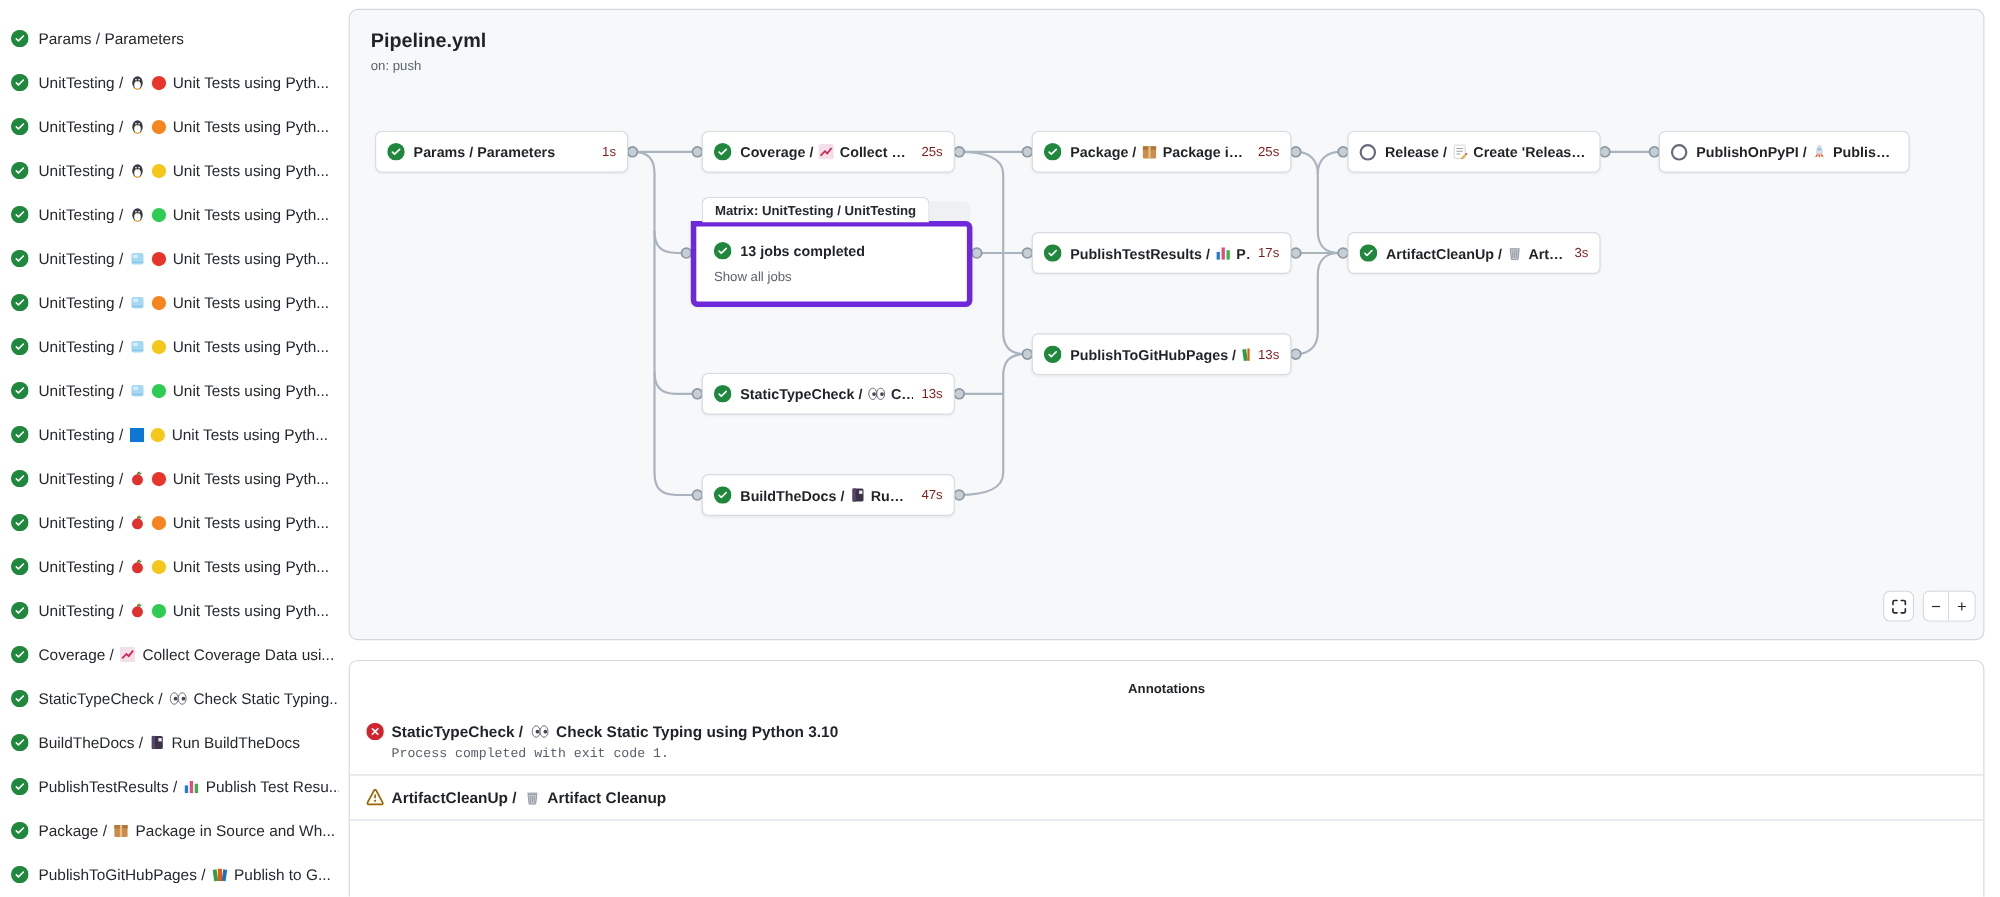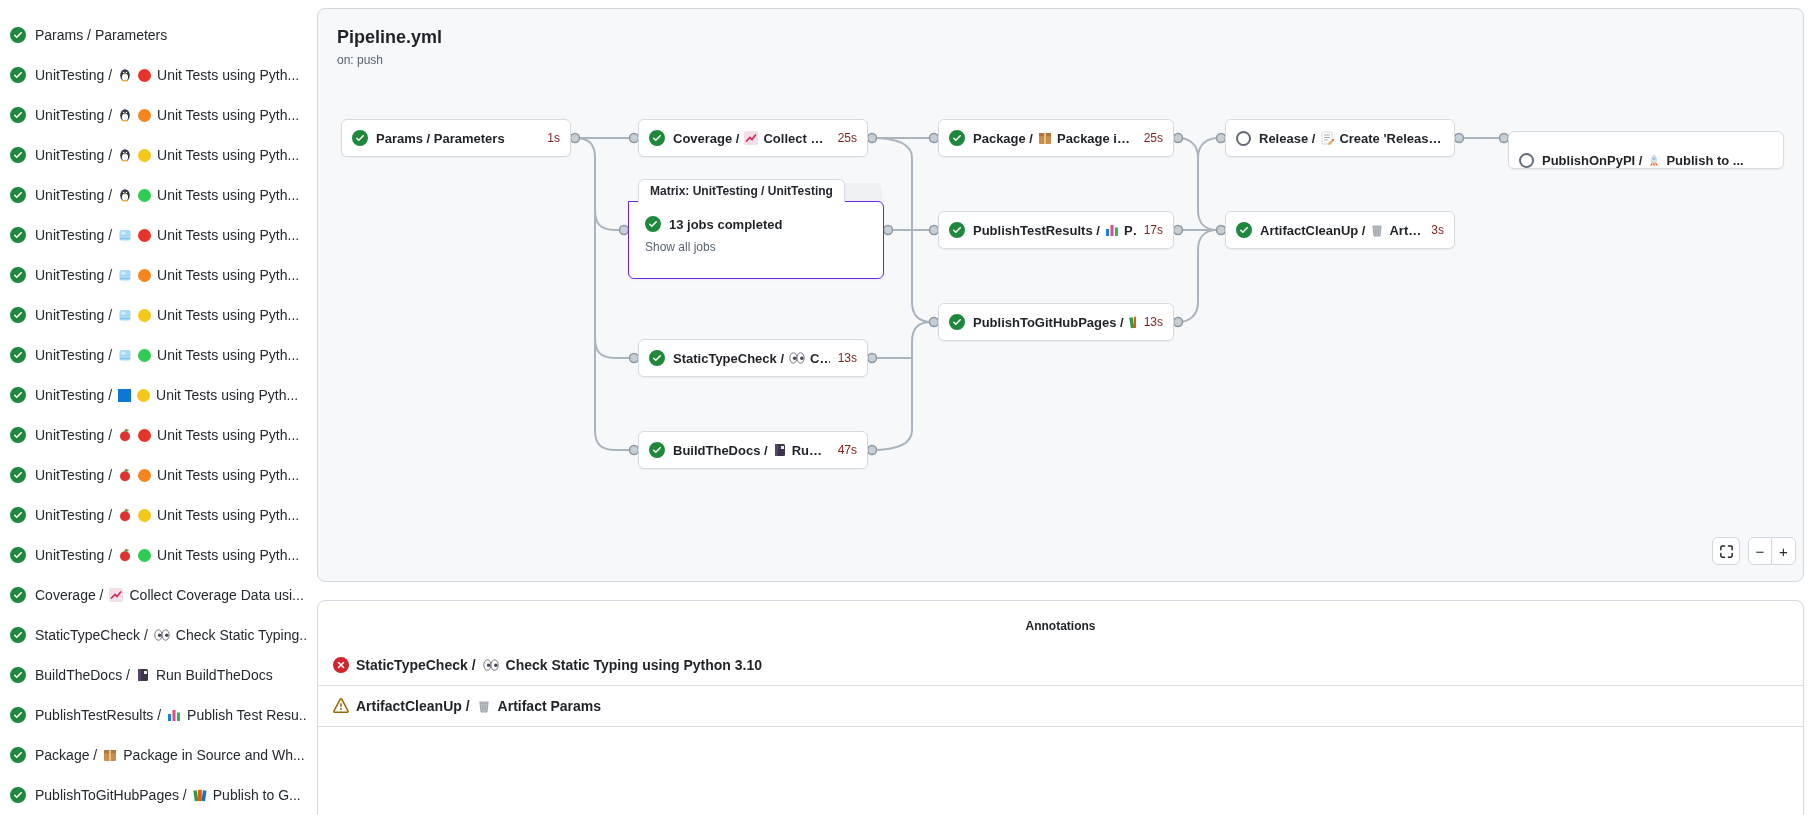--- a/index.html
+++ b/index.html
@@ -35,21 +35,21 @@
   .node .ndur{flex:none;font-size:12px;font-weight:400;color:#7f1d1d;}
   .pending-ring{width:15px;height:15px;border:2px solid #636c76;border-radius:50%;
         box-sizing:border-box;background:#fff;flex:none;}
 
   .matrix-ghost{position:absolute;left:516px;top:174px;width:48px;height:22px;background:#eef0f4;
         border-radius:6px 6px 0 0;}
   .matrix-tab{position:absolute;left:320px;top:170px;height:23px;background:#fff;
         border:1px solid #d5dbe1;border-bottom:none;border-radius:6px 6px 0 0;z-index:3;
         font-size:12px;font-weight:700;color:#24292f;display:flex;align-items:center;padding:0 11px;box-sizing:border-box;}
   .matrix-node{position:absolute;left:310px;top:192px;width:256px;height:78px;background:#fff;
-        border:1px solid #6d28d9;border-radius:0 6px 6px 6px;box-sizing:border-box;z-index:2;
+        border:5px solid #6d28d9;border-radius:0 6px 6px 6px;box-sizing:border-box;z-index:2;
         padding:14px 16px 0 16px;cursor:pointer;box-shadow:0 1px 2px rgba(27,31,36,.06);}
   .matrix-row1{display:flex;align-items:center;gap:8px;font-size:13px;font-weight:700;}
   .matrix-link{display:block;margin:8px 0 0 0;font-size:12px;color:#59636e;text-decoration:none;cursor:pointer;}
 
   .g-controls{position:absolute;right:7px;bottom:16px;display:flex;gap:8px;align-items:center;}
   .btn{background:#fff;border:1px solid #d0d7de;border-radius:6px;box-sizing:border-box;
        display:flex;align-items:center;justify-content:center;cursor:pointer;color:#24292f;}
   .btn-full{width:28px;height:28px;}
   .zoom-seg{display:flex;border:1px solid #d0d7de;border-radius:6px;background:#fff;overflow:hidden;}
   .zoom-seg .zbtn{width:23px;height:26px;display:flex;align-items:center;justify-content:center;
@@ -546,21 +546,21 @@
             <svg width="14" height="14" viewBox="0 0 14 14">
               <rect x="2" y="1" width="10" height="12" rx="1" fill="#fff" stroke="#c9cdd2" stroke-width=".8"></rect>
               <path d="M4 4h6M4 6.5h6M4 9h3.5" stroke="#9aa0a6" stroke-width=".9"></path>
               <path d="M7.8 13l4.2-4.2 1.2 1.2L9 14.2Z" fill="#e8a33d"></path>
               <path d="M12 8.8l1.2 1.2.5-.5a.85.85 0 0 0-1.2-1.2Z" fill="#e03131"></path>
             </svg>
           </span>
           <span class="nsfx">Create 'Release P...</span>
         </span>
       </div>
-      <div class="node" style="left: 1190px; top: 122px; width: 276px; align-items: flex-end;">
+      <div class="node" style="left: 1190px; top: 110px; width: 228px;">
         <span class="pending-ring"></span>
         <span class="nlabel">
           <span>PublishOnPyPI /</span>
           <span class="ic">
             <svg width="14" height="14" viewBox="0 0 14 14">
               <path d="M7 .8c2.4 2 3 5.2 2 8.2H5C4 6 4.6 2.8 7 .8Z" fill="#dfe3e8" stroke="#b3bac1" stroke-width=".6"></path>
               <circle cx="7" cy="4.8" r="1.3" fill="#74c0fc"></circle>
               <path d="M5 8.5 3 12l2.6-1ZM9 8.5 11 12l-2.6-1Z" fill="#e8590c"></path>
               <path d="M5.9 9.4h2.2L7 12.6Z" fill="#fa5252"></path>
             </svg>
@@ -709,33 +709,34 @@
           <span class="ic">
             <svg width="16" height="12" viewBox="0 0 16 12">
               <ellipse cx="4.4" cy="6" rx="3.6" ry="5.2" fill="#fff" stroke="#5b5866" stroke-width=".8"></ellipse>
               <ellipse cx="11.6" cy="6" rx="3.6" ry="5.2" fill="#fff" stroke="#5b5866" stroke-width=".8"></ellipse>
               <circle cx="5.6" cy="6.2" r="1.7" fill="#4a4458"></circle>
               <circle cx="12.8" cy="6.2" r="1.7" fill="#4a4458"></circle>
             </svg>
           </span>
           <span>Check Static Typing using Python 3.10</span>
         </div>
+        <div class="ann-msg">Process completed with exit code 1.</div>
       </div>
       <div class="ann-row">
         <div class="ann-line">
           <span class="ic">
             <svg width="16" height="16" viewBox="0 0 16 16">
               <path fill="#9a6700" d="M6.457 1.047c.659-1.234 2.427-1.234 3.086 0l6.082 11.378A1.75 1.75 0 0 1 14.082 15H1.918a1.75 1.75 0 0 1-1.543-2.575Zm1.763.707a.25.25 0 0 0-.44 0L1.698 13.132a.25.25 0 0 0 .22.368h12.164a.25.25 0 0 0 .22-.368Zm.53 3.996v2.5a.75.75 0 0 1-1.5 0v-2.5a.75.75 0 0 1 1.5 0ZM9 11a1 1 0 1 1-2 0 1 1 0 0 1 2 0Z"></path>
             </svg>
           </span>
           <span>ArtifactCleanUp /</span>
           <span class="ic">
             <svg width="14" height="14" viewBox="0 0 14 14">
               <path d="M3 4.2h8l-1 8.8H4Z" fill="#c4c9cf" stroke="#8a9199" stroke-width=".8"></path>
               <rect x="2.2" y="2.4" width="9.6" height="1.5" rx=".7" fill="#aab1b8"></rect>
               <path d="M5.3 5.5v6M7 5.5v6M8.7 5.5v6" stroke="#8a9199" stroke-width=".7"></path>
             </svg>
           </span>
-          <span>Artifact Params</span>
+          <span>Artifact Cleanup</span>
         </div>
       </div>
     </div>
 </div>
 
 </body></html>

